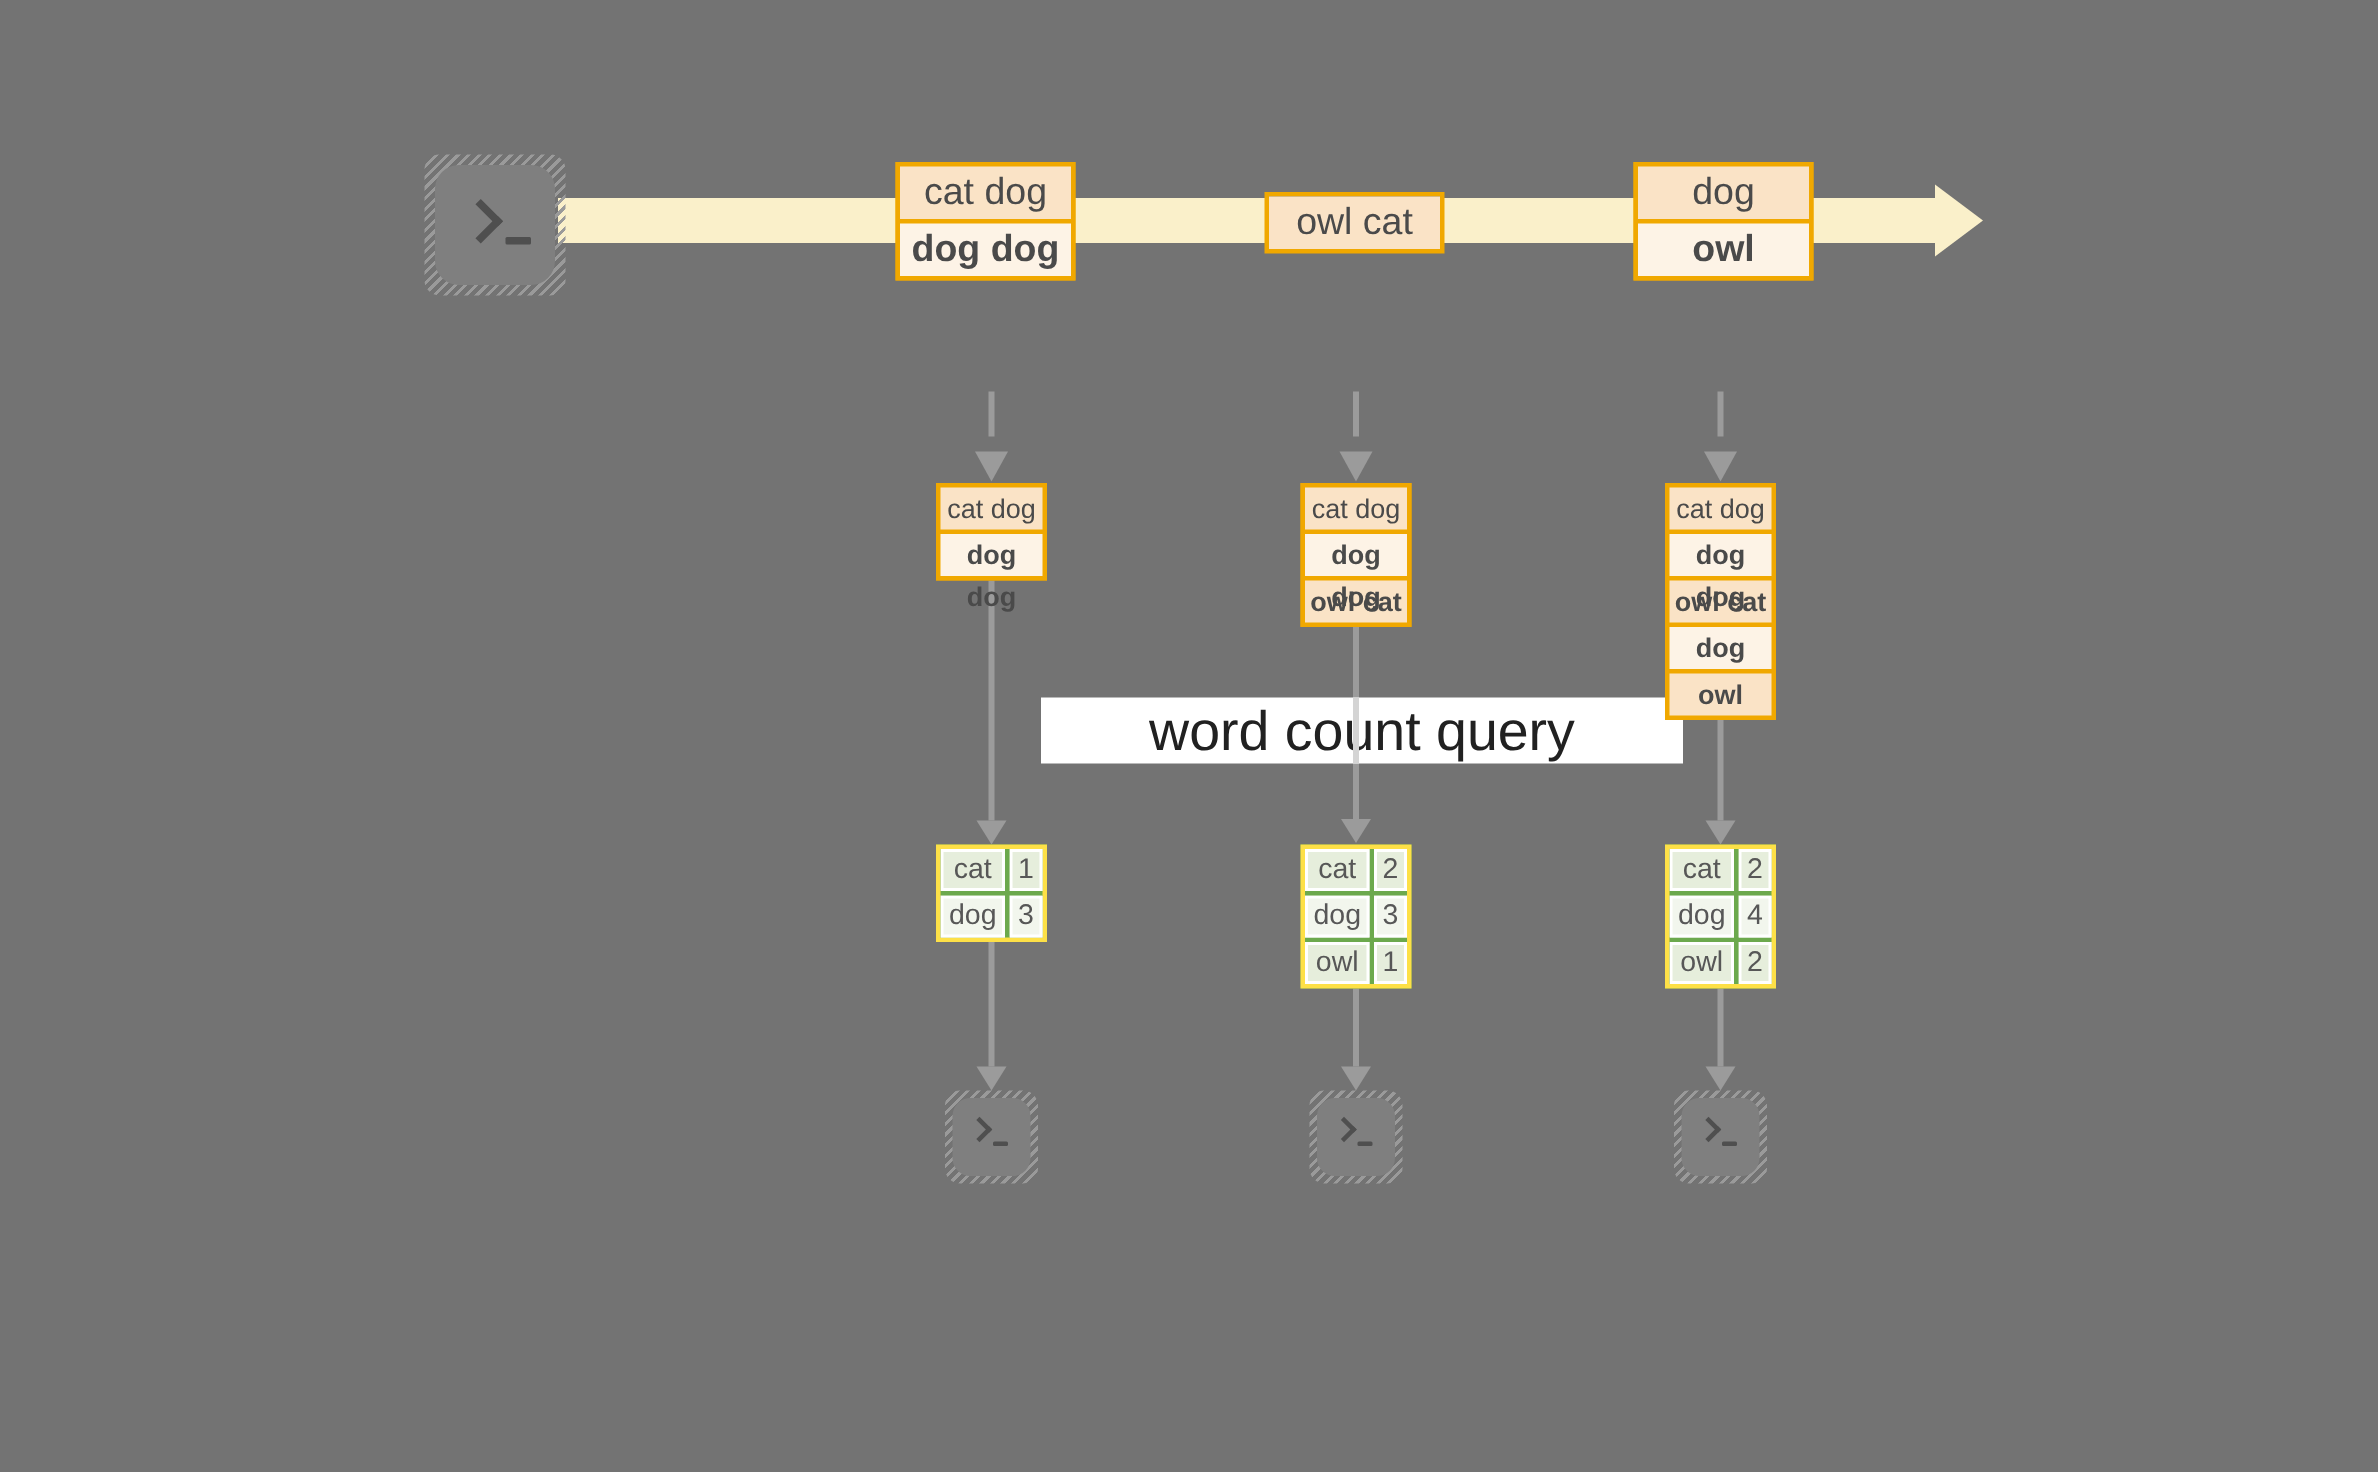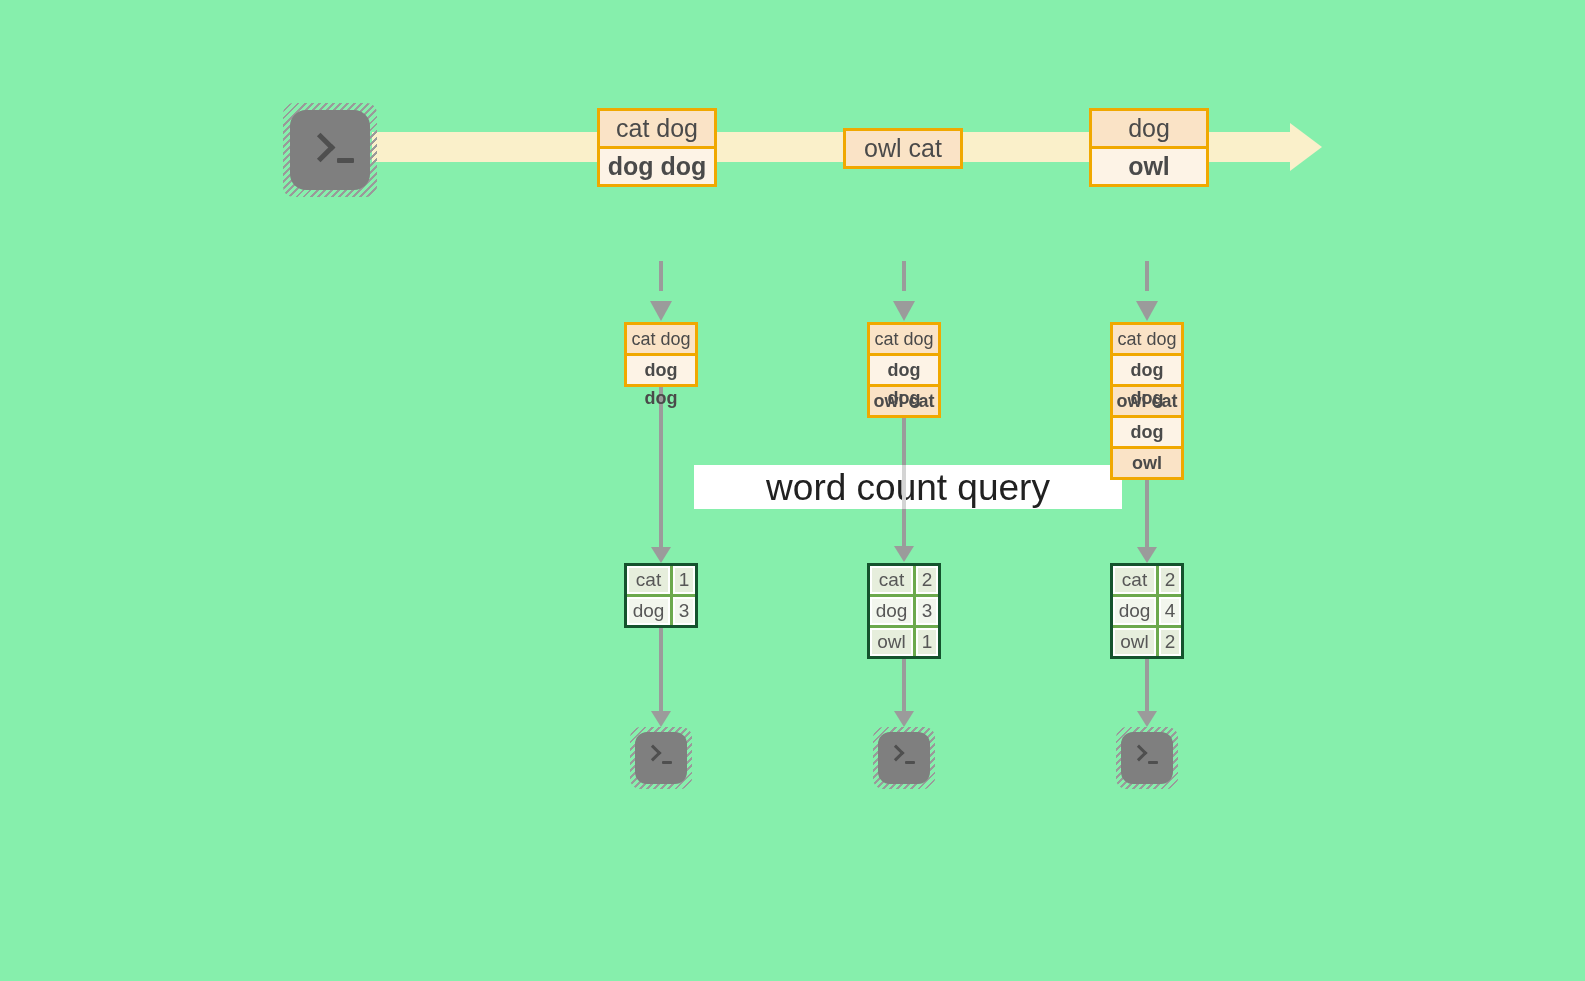--- a/index.html
+++ b/index.html
@@ -1,16 +1,16 @@
 <!DOCTYPE html>
 <html><head>
 <meta charset="utf-8">
 <style>
   html,body{margin:0;padding:0;background:#000;}
-  .canvas{position:relative;width:1585px;height:981px;background:#86efac;overflow:hidden;
+  .canvas{position:relative;width:1585px;height:981px;background:#737373;overflow:hidden;
           font-family:"Liberation Sans", sans-serif;}
 
   
   .term{position:absolute;border-radius:10px;
         background:repeating-linear-gradient(135deg,#9a9a9a 0 2px,transparent 2px 5px);}
   .term-body{position:absolute;background:#7f7f7f;}
   .term.big .term-body{inset:7px;border-radius:16px;}
   .term.small .term-body{inset:5px;border-radius:12px;}
   .chev{position:absolute;border-style:solid;border-color:#4f4f4f;transform:rotate(45deg);}
   .uscr{position:absolute;background:#4f4f4f;border-radius:1px;}
@@ -36,21 +36,21 @@
      border-top:20px solid #9B9B9B;}
   .flow{position:absolute;width:4px;background:#9B9B9B;z-index:2;}
   .flow-head{border-left-width:10px;border-right-width:10px;border-top-width:16px;}
 
   
   .label-box{position:absolute;left:694px;top:465px;width:428px;height:44px;background:#fff;z-index:4;
              text-align:center;font-size:37px;font-weight:300;line-height:45px;color:#212121;}
   .label-line{position:absolute;left:902px;top:465px;width:4px;height:44px;background:#d4d4d4;z-index:5;}
 
   
-  .wtable{position:absolute;border:3px solid #14532d;background:#6CA94D;z-index:6;}
+  .wtable{position:absolute;border:3px solid #fde047;background:#6CA94D;z-index:6;}
   .wrow{display:flex;}
   .wrow + .wrow{margin-top:3px;}
   .wcell{height:28px;line-height:28px;font-size:19px;color:#575757;text-align:center;
          box-shadow:inset 0 0 0 2px #ffffff;}
   .wcell.word{width:43px;}
   .wcell.cnt{width:22px;margin-left:3px;}
   .wrow:nth-child(odd) .wcell{background:#E6EEDC;}
   .wrow:nth-child(even) .wcell{background:#F2F6ED;}
 </style>
 </head>

